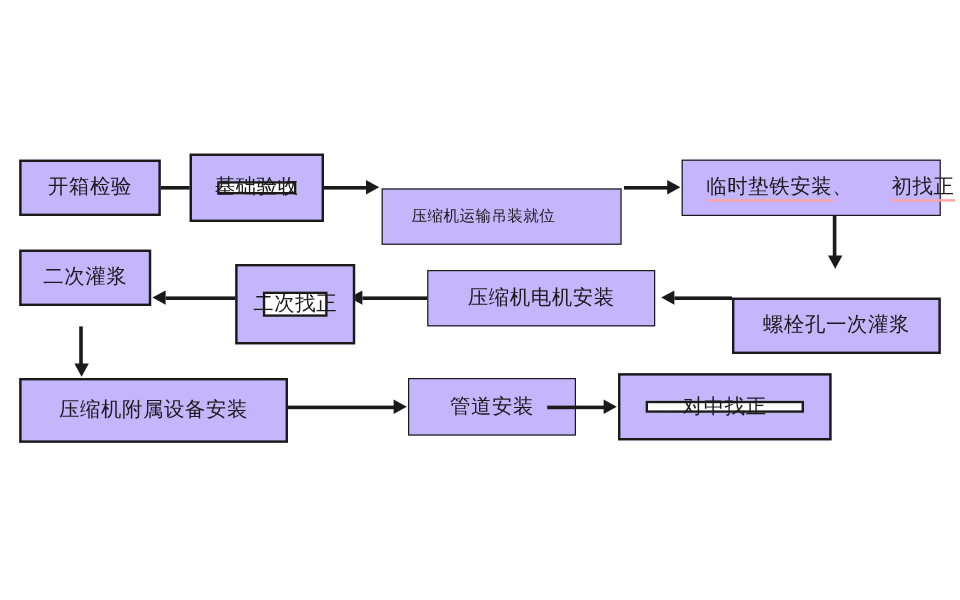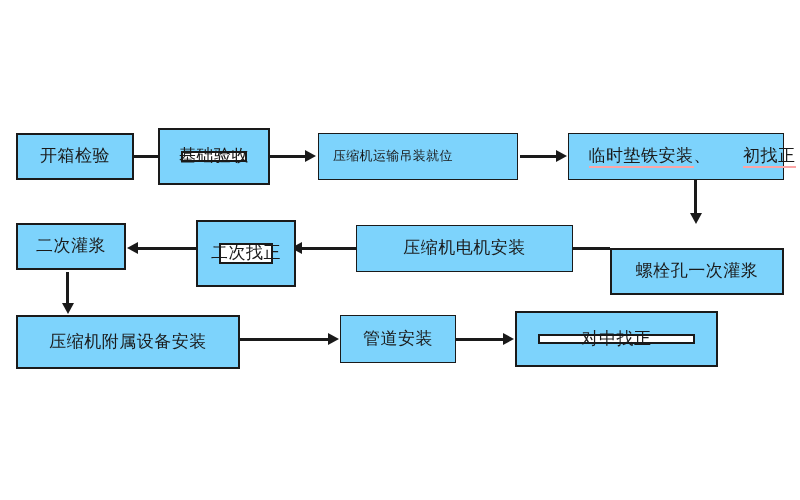--- a/index.html
+++ b/index.html
@@ -17,21 +17,21 @@
   #canvas {
     position: relative;
     width: 800px;
     height: 500px;
     background: #ffffff;
   }
   
   .node {
     position: absolute;
     box-sizing: border-box;
-    background: #7dd3fc;
+    background: #c4b5fd;
     border: 2px solid #1a1a1a;
     display: flex;
     align-items: center;
     justify-content: center;
     color: #1a1a1a;
     font-size: 17px;
     line-height: 1.1;
     letter-spacing: 0.5px;
     white-space: nowrap;
   }
@@ -46,22 +46,23 @@
     height: 100%;
     box-sizing: border-box;
     display: flex;
     align-items: center;
     justify-content: center;
     background: #ffffff;
   }
   .node.small-text {
     font-size: 13px;
     justify-content: flex-start;
-    padding-left: 14px;
+    padding-left: 24px;
     letter-spacing: 0.3px;
+    margin-top: 24px;
   }
   .node.thin {
     border-width: 1.6px;
   }
   
   .ul-blue {
     border-bottom: 2px solid #fca5a5;
     padding-bottom: 1px;
     margin-left: 32px;
   }
@@ -130,56 +131,56 @@
   <div class="vline" style="left:694px; top:180px; height:38px;"></div>
   <div class="arrow-d" style="left:690px; top:213px;"></div>
 
   <div class="node" style="left:610px; top:225px; width:174px; height:47px;margin-top:23px;">
     <span>螺栓孔一次灌浆</span>
   </div>
 
   <div class="hline" style="left:562px; top:247px; width:48px;"></div>
   <div class="arrow-l" style="left:551px; top:242px;"></div>
 
-  <div class="node thin" style="left:356px; top:225px; width:217px; height:47px;">
+  <div class="node thin" style="left:356px; top:225px; width:190px; height:47px;">
     <span>压缩机电机安装</span>
   </div>
 
   <div class="hline" style="left:302px; top:247px; width:54px;"></div>
   <div class="arrow-l" style="left:291px; top:242px;"></div>
 
   <div class="node double" style="left:196px; top:220px; width:100px; height:67px;">
     <span class="inner">
       <span>二次找正</span>
     </span>
   </div>
 
   <div class="hline" style="left:138px; top:247px; width:58px;"></div>
   <div class="arrow-l" style="left:127px; top:242px;"></div>
 
-  <div class="node" style="left:16px; top:223px; width:110px; height:47px;">
+  <div class="node" style="left:16px; top:208px; width:110px; height:47px;">
     <span>二次灌浆</span>
   </div>
 
   <div class="vline" style="left:66px; top:272px; height:36px;"></div>
   <div class="arrow-d" style="left:62px; top:303px;"></div>
 
   <div class="node" style="left:16px; top:315px; width:224px; height:54px;">
     <span>压缩机附属设备安装</span>
   </div>
 
   <div class="hline" style="left:240px; top:338px; width:92px;"></div>
   <div class="arrow-r" style="left:328px; top:333px;"></div>
 
-  <div class="node thin" style="left:340px; top:315px; width:116px; height:48px;">
+  <div class="node thin" style="left:340px; top:315px; width:140px; height:48px;">
     <span>管道安装</span>
   </div>
 
   <div class="hline" style="left:456px; top:338px; width:52px;"></div>
   <div class="arrow-r" style="left:503px; top:333px;"></div>
 
-  <div class="node double" style="left:515px; top:311px; width:203px; height:56px;">
+  <div class="node double" style="left:515px; top:311px; width:178px; height:56px;">
     <span class="inner">
       <span>对中找正</span>
     </span>
   </div>
 
 </div>
 
 </body></html>

